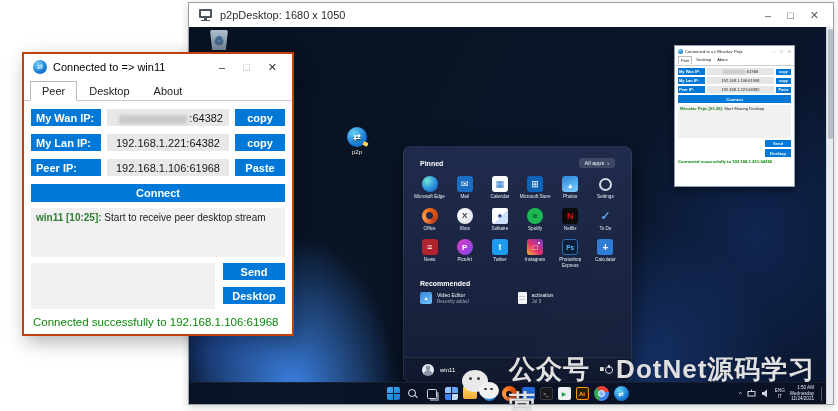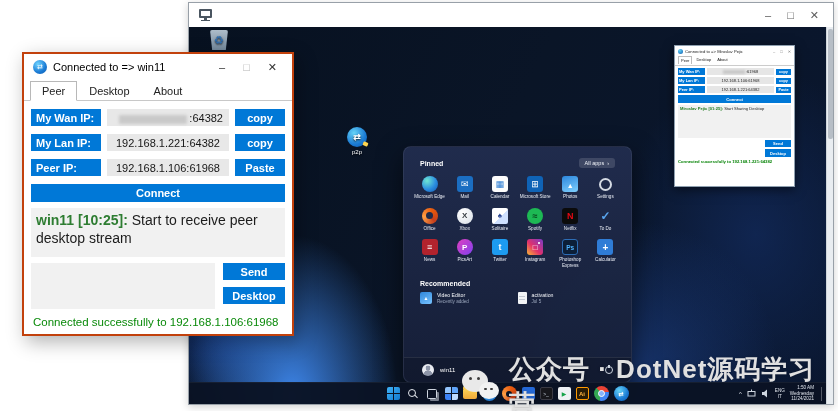--- a/index.html
+++ b/index.html
@@ -184,21 +184,21 @@
   .dlg-tab.active{background:#fff;border-color:#b8b8b8;border-bottom-color:#fff}
   .dlg-body{flex:1;display:flex;flex-direction:column;padding:8px 7px 5px;min-height:0}
   .iprow{display:flex;align-items:center;gap:6px;margin-bottom:8px}
   .iplabel{width:70px;background:#0078d7;color:#fff;font-weight:bold;font-size:11px;padding:2.5px 0 2.5px 5px}
   .ipfield{width:122px;background:#e8e8e8;font-size:11px;color:#161616;padding:2.5px 0;
      display:flex;justify-content:center;align-items:flex-end}
   .ipfield.masked{justify-content:flex-end;padding-right:6px}
   .blurblock{width:68px;height:9px;background:#c9c9c9;filter:blur(1.5px);border-radius:1px;margin-right:2px}
   .ipbtn{flex:1;background:#0078d7;color:#fff;font-weight:bold;font-size:11px;text-align:center;padding:2.5px 0;cursor:default}
   .connect-btn{background:#0078d7;color:#fff;font-weight:bold;font-size:11px;text-align:center;padding:3px 0;margin-bottom:6px}
-  .logbox{flex:1;min-height:0;background:#f1f1f1;font-size:14px;color:#1c1c1c;padding:3px 5px;margin-bottom:6px;line-height:1.3}
+  .logbox{flex:1;min-height:0;background:#f1f1f1;font-size:10px;color:#1c1c1c;padding:3px 5px;margin-bottom:6px;line-height:1.3}
   .log-prefix{color:#2e7d32;font-weight:bold}
   .msgrow{display:flex;gap:8px;margin-bottom:6px}
   .msginput{flex:1;background:#f1f1f1;min-height:46px}
   .msgactions{width:62px;display:flex;flex-direction:column;gap:7px}
   .actbtn{background:#0078d7;color:#fff;font-weight:bold;font-size:11px;text-align:center;padding:2.5px 0;cursor:default}
   .dlg-status{font-size:11.5px;font-weight:normal;color:#0a8a0a;padding:1px 2px;white-space:nowrap}
 
   
   .watermark{position:absolute;left:462px;top:352px;z-index:40;display:flex;align-items:center;gap:7px;
      color:#e0e0e0;font-size:26px;font-weight:600;letter-spacing:1px;text-shadow:0 0 3px rgba(0,0,0,.2);pointer-events:none}
@@ -209,20 +209,21 @@
   .wc-small{position:absolute;left:17px;top:12px;width:20px;height:17px;background:#f2f2f2;border-radius:50%}
   .wc-small::before,.wc-small::after{content:"";position:absolute;top:5.5px;width:2.6px;height:2.6px;border-radius:50%;background:#3c3c3c}
   .wc-small::before{left:5px}.wc-small::after{left:11px}
 </style>
 </head>
 <body>
 
 <div class="mw">
   <div class="mw-tb">
     <span class="monitor-icon"></span>
+    <span class="mw-title">p2pDesktop: 1680 x 1050</span>
     <span class="mw-ctrls">
       <span class="mw-btn">–</span>
       <span class="mw-btn">□</span>
       <span class="mw-btn">✕</span>
     </span>
   </div>
 
   <div class="desktop">
 
     <div class="deskicon" style="left:4px;top:3px">

